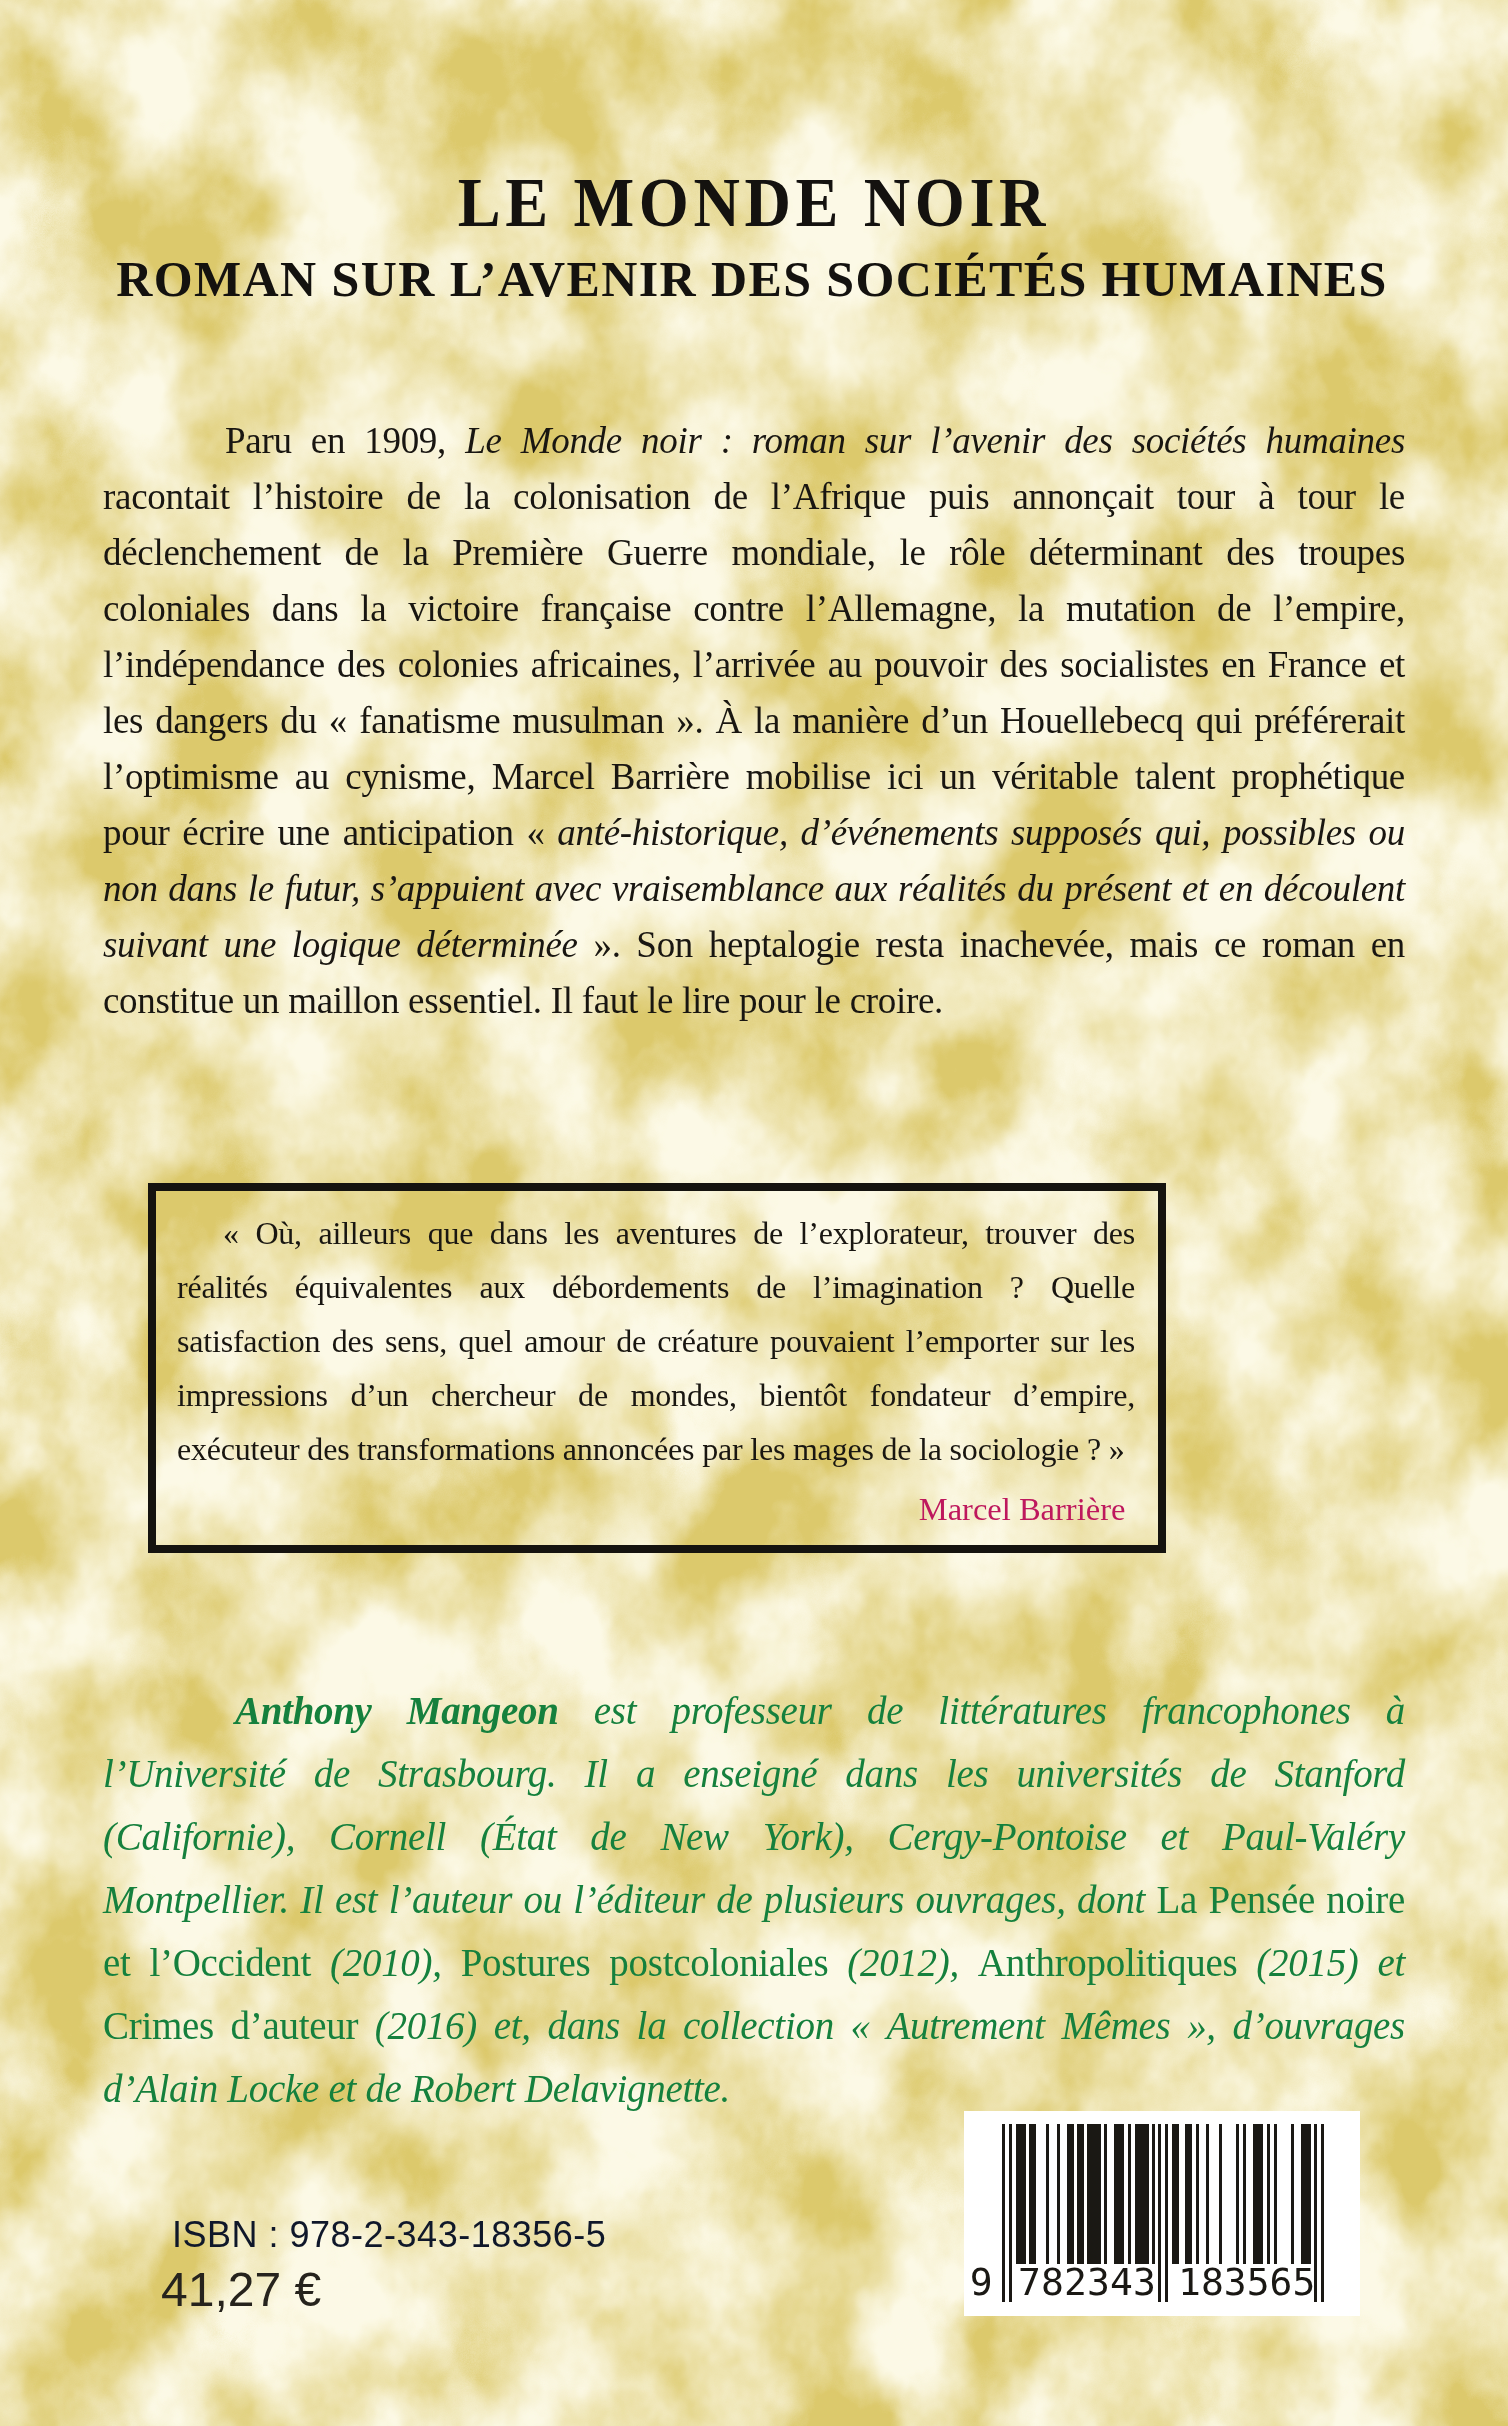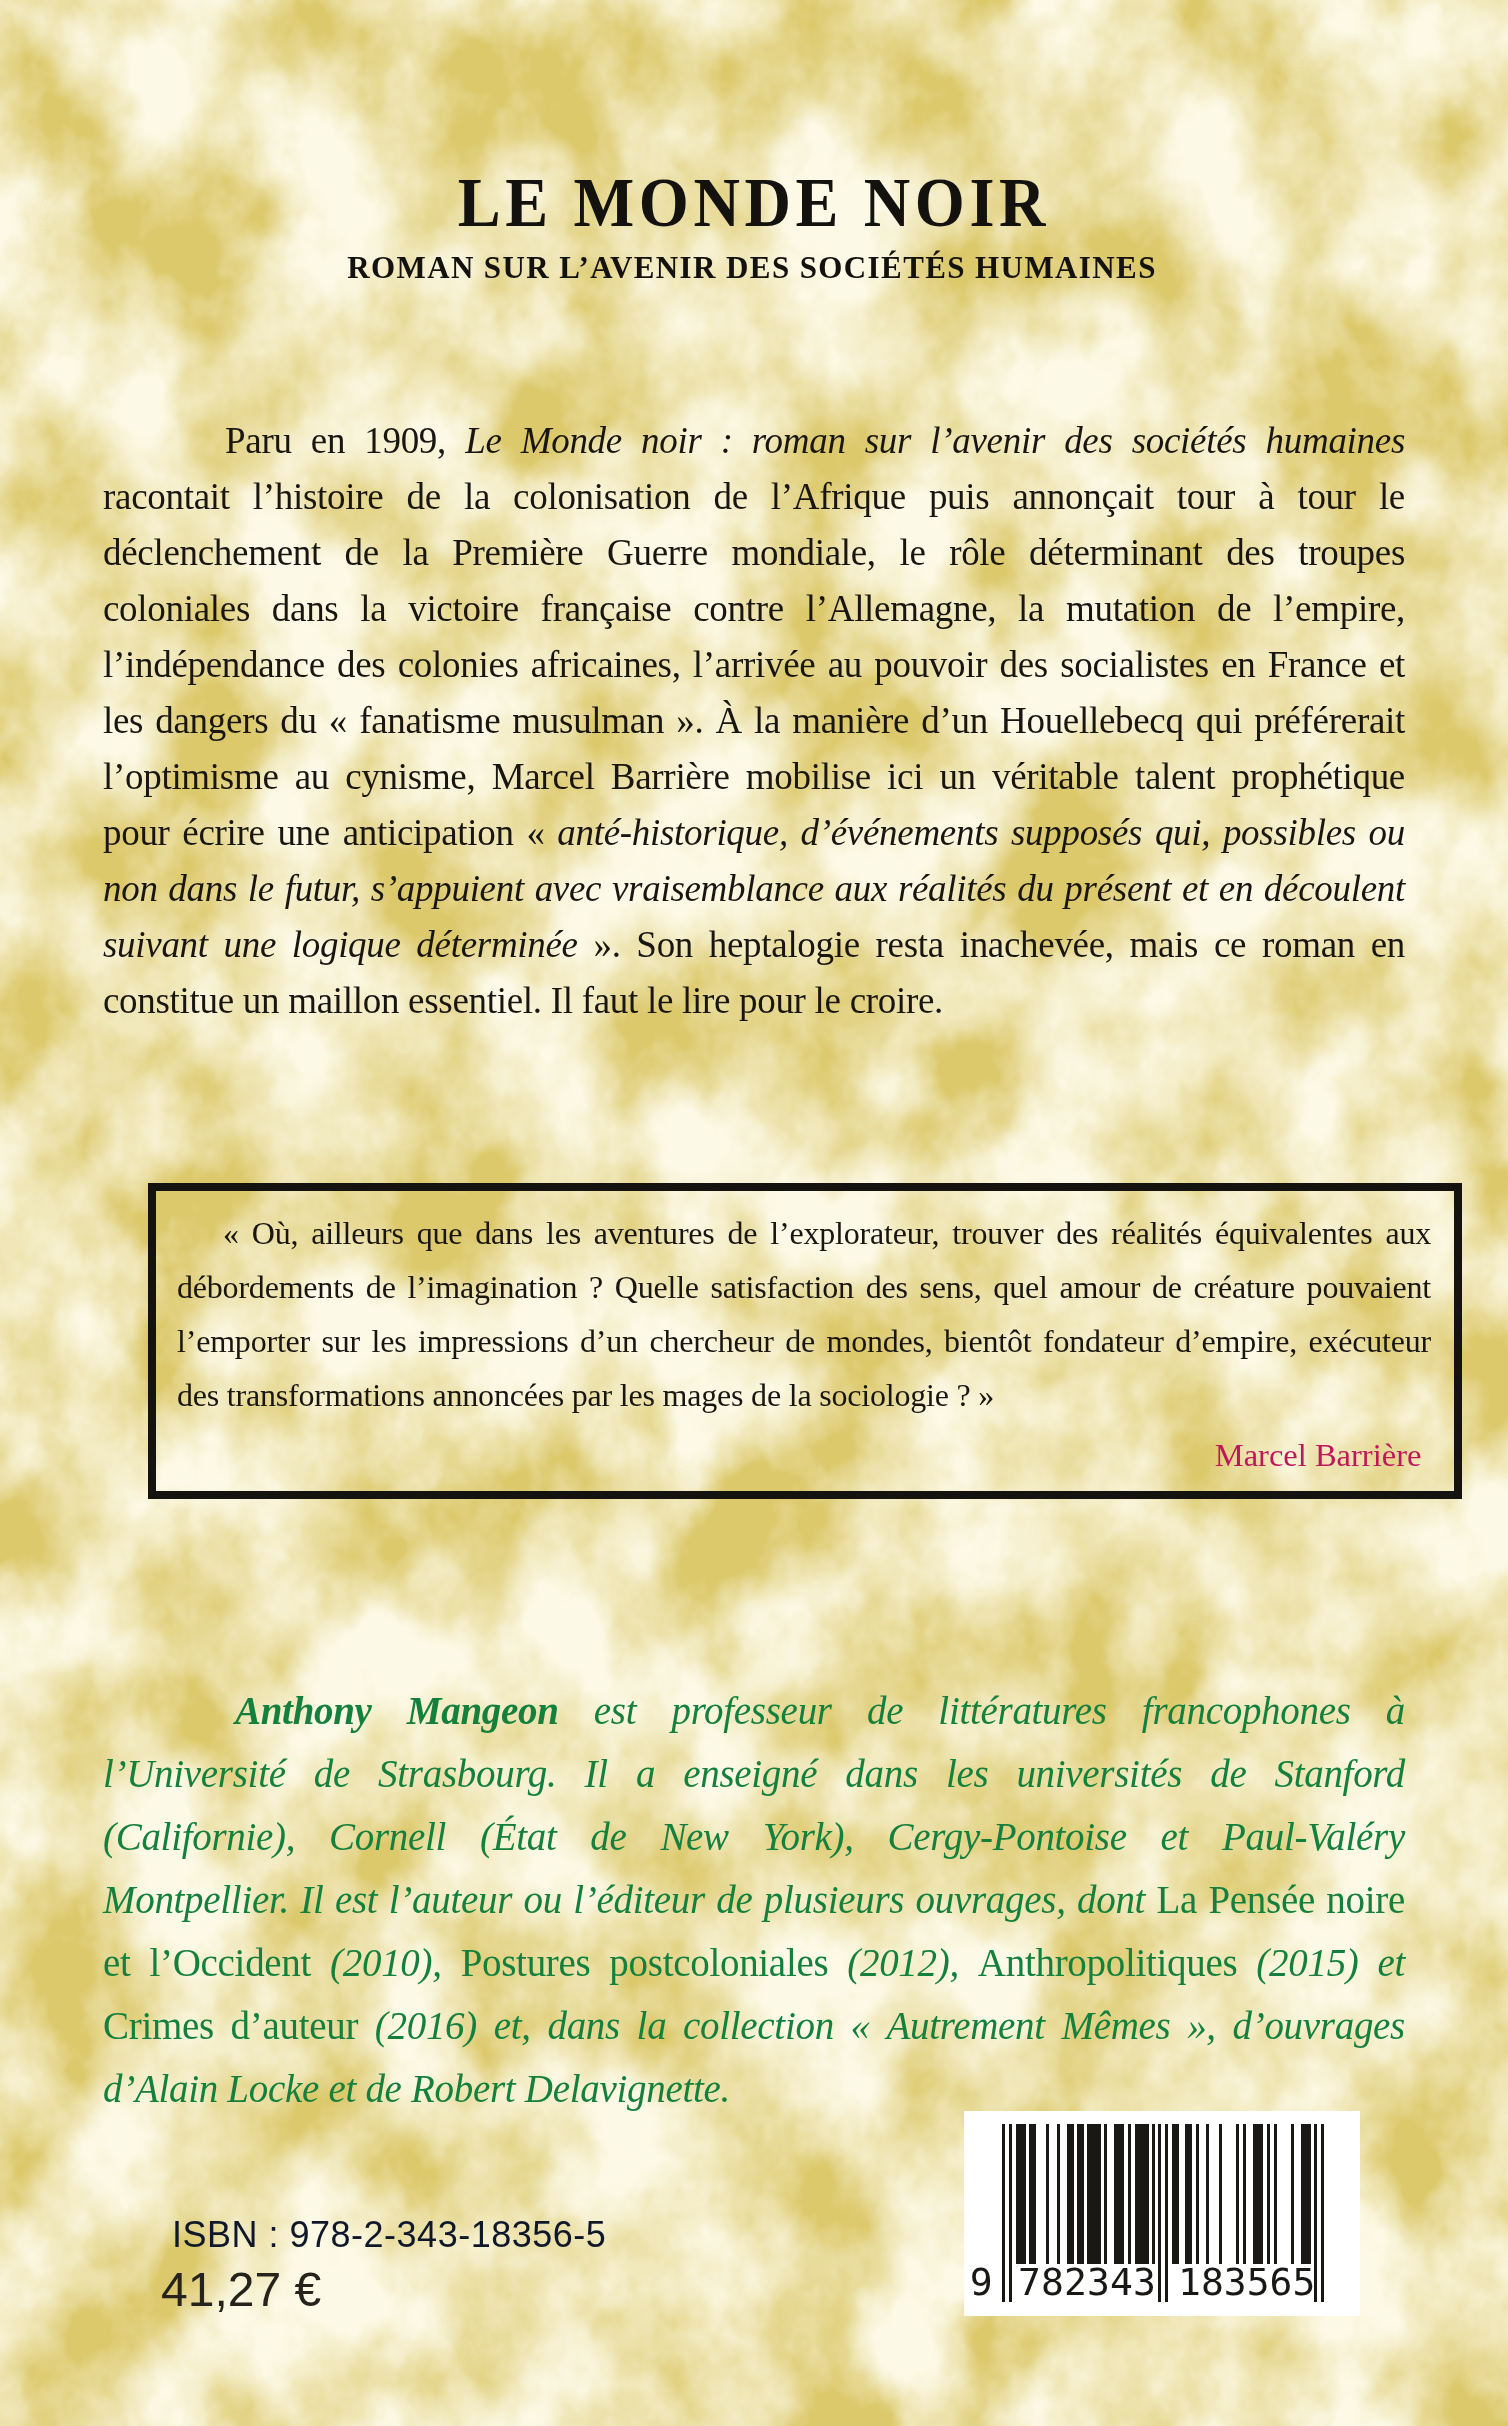--- a/index.html
+++ b/index.html
@@ -20,32 +20,32 @@
   .layer{position:absolute;}
 
   .title{
     left:0;right:0;top:164px;text-align:center;
     font-weight:bold;font-size:67px;letter-spacing:4.8px;
     color:#14120f;
     transform:scale(0.96,1.05);
   }
   .subtitle{
     left:0;right:4px;top:250px;text-align:center;
-    font-weight:bold;font-size:31px;letter-spacing:1.4px;
+    font-weight:bold;font-size:50px;letter-spacing:1.4px;
     color:#14120f;
   }
   .synopsis{
     left:103px;top:413px;width:1302px;
     font-size:37px;line-height:56px;
     text-align:justify;text-indent:122px;
     letter-spacing:-0.3px;
     color:#191611;
   }
   .quote-box{
-    left:148px;top:1183px;width:1314px;
+    left:148px;top:1183px;width:1018px;
     box-sizing:border-box;
     border:8.6px solid #15130f;
     padding:15.3px 23px 11.5px 21px;
     background:transparent;
   }
   .quote-text{
     font-size:32px;line-height:54px;
     text-align:justify;text-indent:46px;
     letter-spacing:-0.2px;
     color:#191611;

